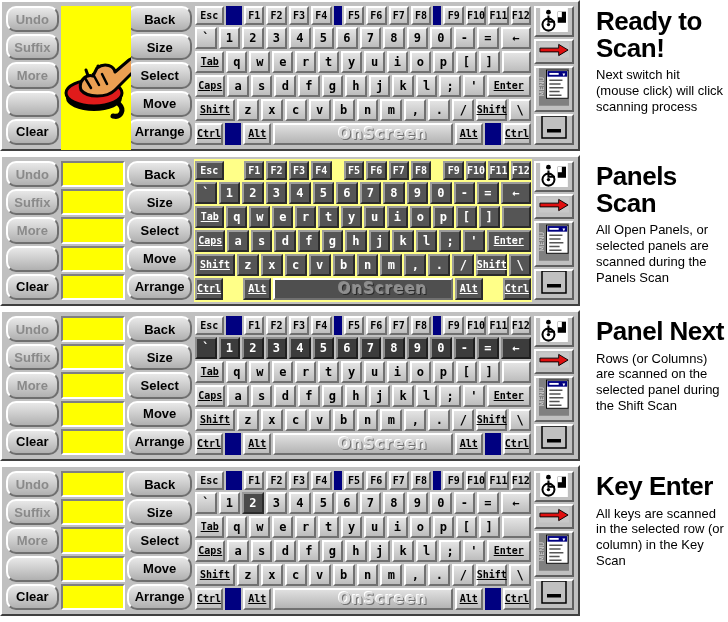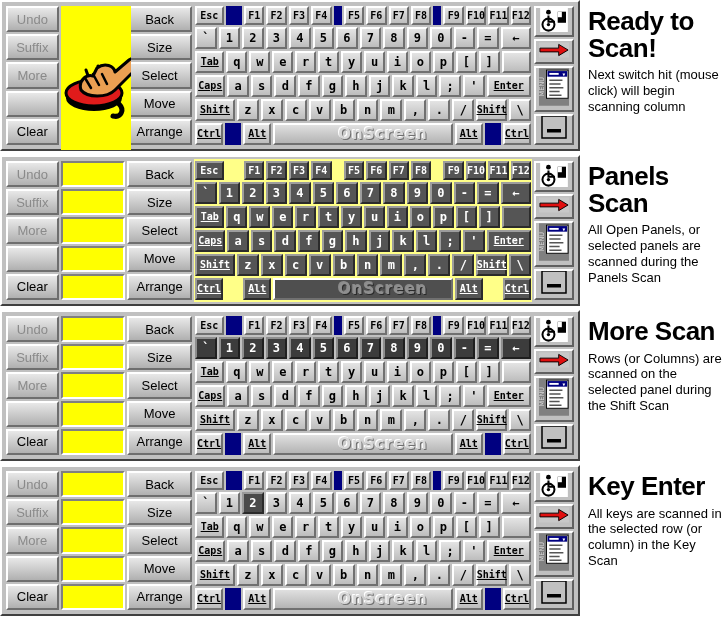--- a/index.html
+++ b/index.html
@@ -46,22 +46,23 @@
   .cmdcol.right { width: 70px; }
 
   .cbtn {
     flex: 1;
     background: linear-gradient(#e8e8e8, #b0b0b0);
     border-top: 2px solid #ffffff;
     border-left: 2px solid #ffffff;
     border-right: 2px solid #6e6e6e;
     border-bottom: 2px solid #6e6e6e;
     display: flex; align-items: center; justify-content: center;
-    font-size: 13px; font-weight: normal; color: #000;
+    font-size: 13px; font-weight: bold; color: #000;
     line-height: 1;
+    border-radius: 10px;
   }
   .cbtn.dim { color: #8a8a8a; }
   .cbtn.small { font-size: 13px; }
   .cbtn.blank { }
 
   .ybox {
     flex: 1;
     background: #ffff00;
     border-top: 2px solid #808080;
     border-left: 2px solid #808080;
@@ -175,21 +176,21 @@
   }
   .ibtn.h1 { height: 34px; }
   .ibtn.h2 { height: 26px; }
   .ibtn.h3 { height: 46px; flex: none; }
   .ibtn.h4 { height: 34px; }
 
   
   .caption {
     width: 150px;
     padding: 8px 4px 0 8px;
-    display: flex; flex-direction: column;
+    display: flex; flex-direction: column; margin-left: 8px;
   }
   .cap-title {
     font-size: 26px; font-weight: bold; color: #000;
     line-height: 1.02;
     letter-spacing: -0.5px;
     margin-bottom: 6px;
   }
   .cap-body {
     font-size: 13px; color: #000; line-height: 1.22;
   }
@@ -359,21 +360,21 @@
           <div class="ibtn h4">
             <span><svg viewBox="0 0 26 24" width="26" height="24">
                 <rect x="1" y="1" width="24" height="22" fill="#c0c0c0" stroke="#000" stroke-width="1.5"></rect>
                 <rect x="6" y="14" width="14" height="3.5" fill="#000"></rect>
               </svg></span>
           </div>
         </div>
       </div>
       <div class="caption">
         <div class="cap-title">Ready to Scan!</div>
-        <div class="cap-body">Next switch hit (mouse click) will begin scanning column</div>
+        <div class="cap-body">Next switch hit (mouse click) will click scanning process</div>
       </div>
     </div>
     <div class="panel-row">
       <div class="kbwin">
         <div class="cmdpanel">
           <div class="cmdcol left">
             <div class="cbtn dim">Undo</div>
             <div class="cbtn dim">Suffix</div>
             <div class="cbtn dim">More</div>
             <div class="cbtn blank"></div>
@@ -682,21 +683,21 @@
           </div>
           <div class="ibtn h4">
             <span><svg viewBox="0 0 26 24" width="26" height="24">
                 <rect x="1" y="1" width="24" height="22" fill="#c0c0c0" stroke="#000" stroke-width="1.5"></rect>
                 <rect x="6" y="14" width="14" height="3.5" fill="#000"></rect>
               </svg></span>
           </div>
         </div>
       </div>
       <div class="caption">
-        <div class="cap-title">More Scan</div>
+        <div class="cap-title">Panel Next</div>
         <div class="cap-body">Rows (or Columns) are scanned on the selected panel during the Shift Scan</div>
       </div>
     </div>
     <div class="panel-row">
       <div class="kbwin">
         <div class="cmdpanel">
           <div class="cmdcol left">
             <div class="cbtn dim">Undo</div>
             <div class="cbtn dim">Suffix</div>
             <div class="cbtn dim">More</div>

